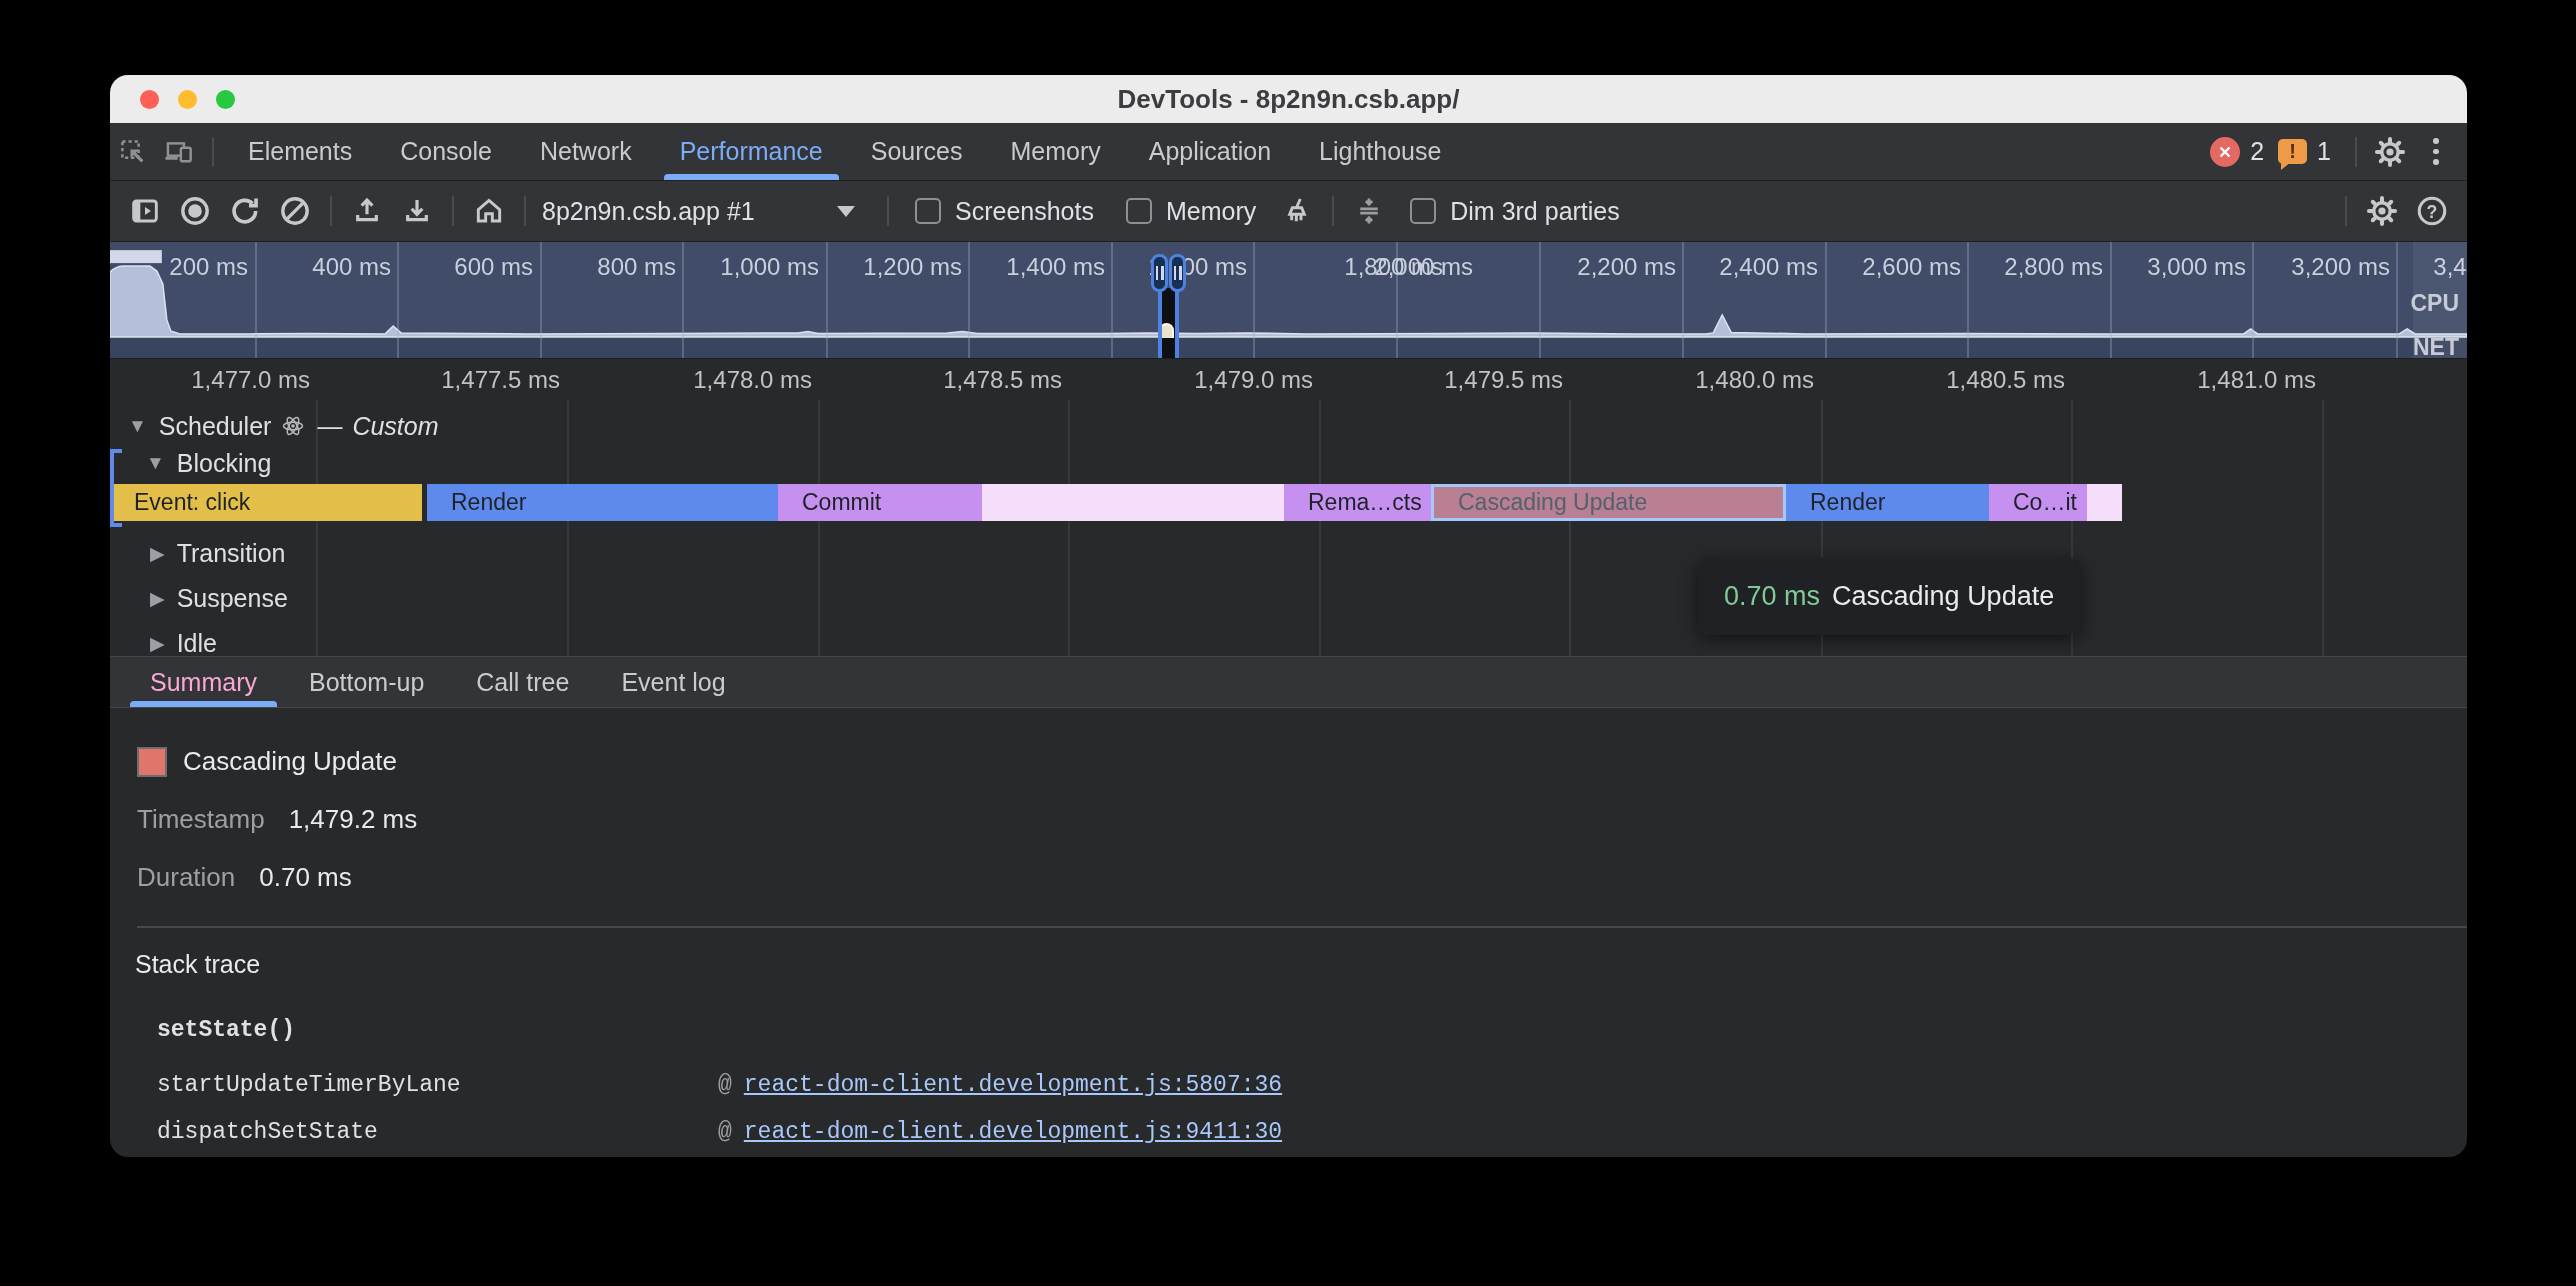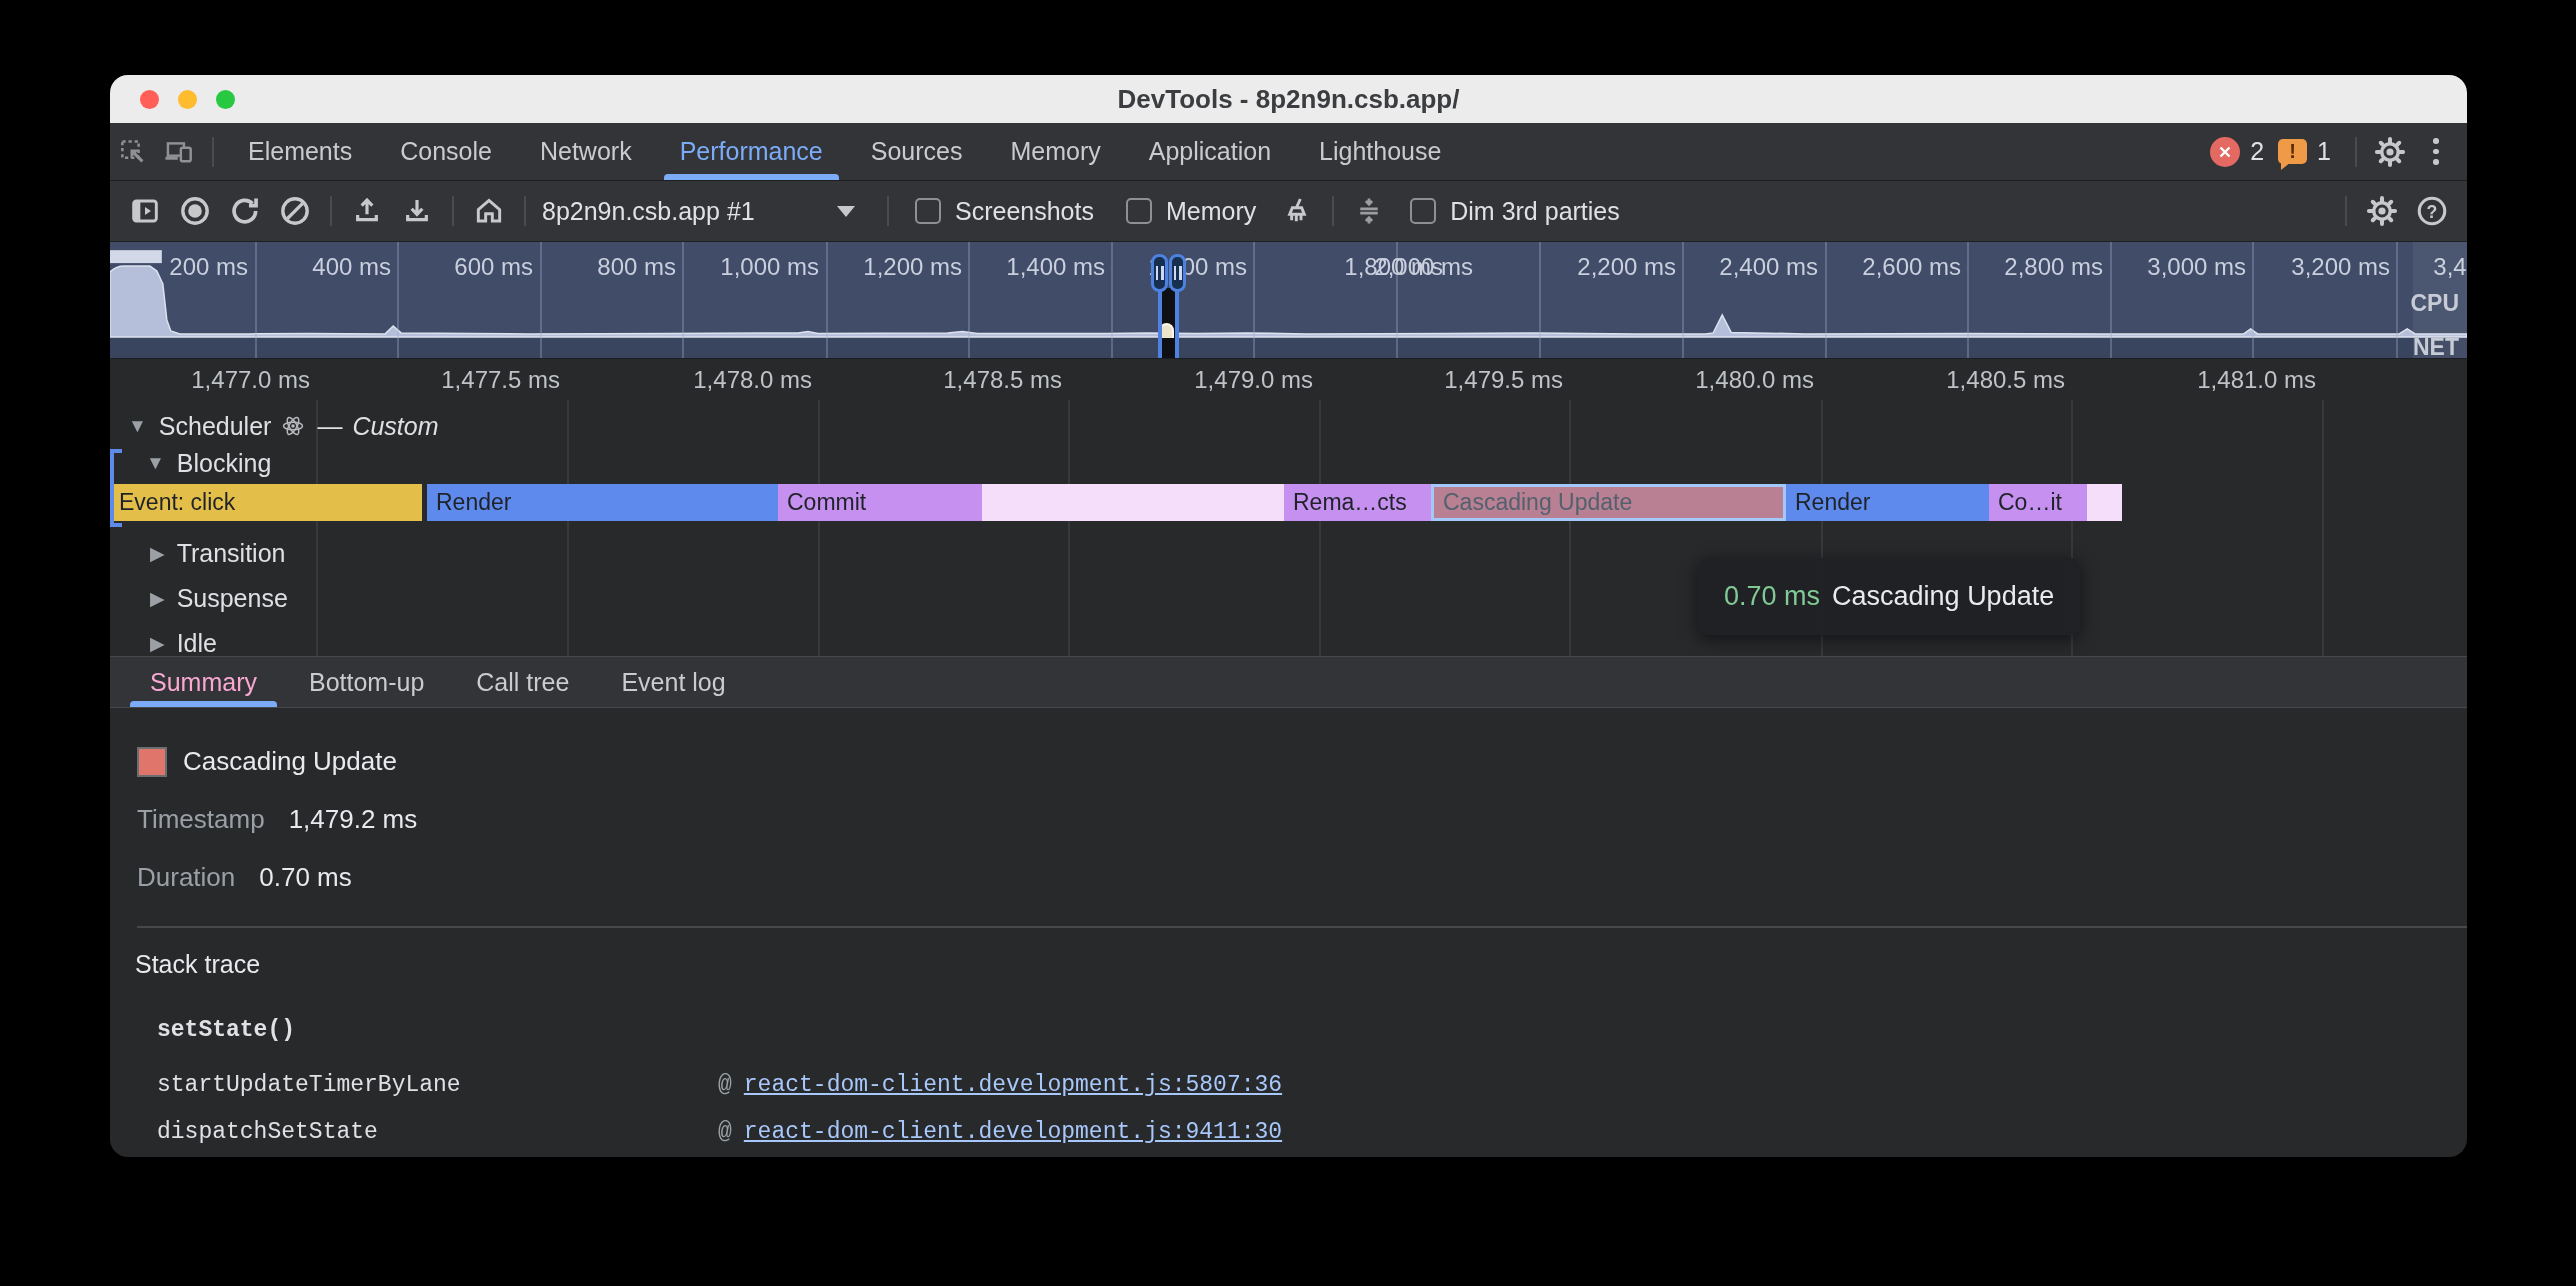--- a/index.html
+++ b/index.html
@@ -61,21 +61,21 @@
   .grid{position:absolute;top:0;bottom:0;width:2px;background:#38393d;}
   .trow{position:absolute;left:0;display:flex;align-items:center;font-size:25px;color:#dee0e3;z-index:2;}
   .chev{font-size:19px;color:#9aa0a6;margin-right:12px;}
   .custom{font-style:italic;margin-left:10px;}
   .dash{margin-left:12px;}
   .bracket{position:absolute;left:0;top:49px;height:78px;width:12px;z-index:3;}
   .bracket::before{content:"";position:absolute;left:0;top:0;bottom:0;width:4px;background:#5e8bea;}
   .bracket::after{content:"";position:absolute;left:0;top:0;width:12px;height:4px;background:#5e8bea;box-shadow:0 74px 0 #5e8bea;}
   .events{position:absolute;left:0;top:84px;height:37px;width:2357px;z-index:2;}
   .bar{position:absolute;top:0;height:37px;box-sizing:border-box;font-size:23px;line-height:37px;color:#1f2328;
-       padding-left:9px;overflow:hidden;white-space:nowrap;}
+       padding-left:24px;overflow:hidden;white-space:nowrap;}
   .bar.hl{border:3px solid #a5c8fa;color:#53606e;line-height:31px;}
   .tooltip{position:absolute;left:1588px;top:158px;z-index:5;background:rgba(32,33,36,.96);border-radius:10px;
            padding:23px 26px;display:flex;align-items:center;gap:12px;font-size:27px;box-shadow:0 4px 18px rgba(0,0,0,.55);}
   .tt-dur{color:#81c995;} .tt-name{color:#e8eaed;}
   
   .btabs{height:50px;background:#333438;border-bottom:1px solid #47484c;display:flex;align-items:center;padding-left:14px;}
   .btab{position:relative;height:50px;line-height:50px;padding:0 26px;font-size:25px;color:#c9cbce;}
   .btab.active{color:#f9a8d4;}
   .btab.active::after{content:"";position:absolute;left:6px;right:6px;bottom:0;height:6px;background:#7cacf8;border-radius:4px 4px 0 0;}
   

